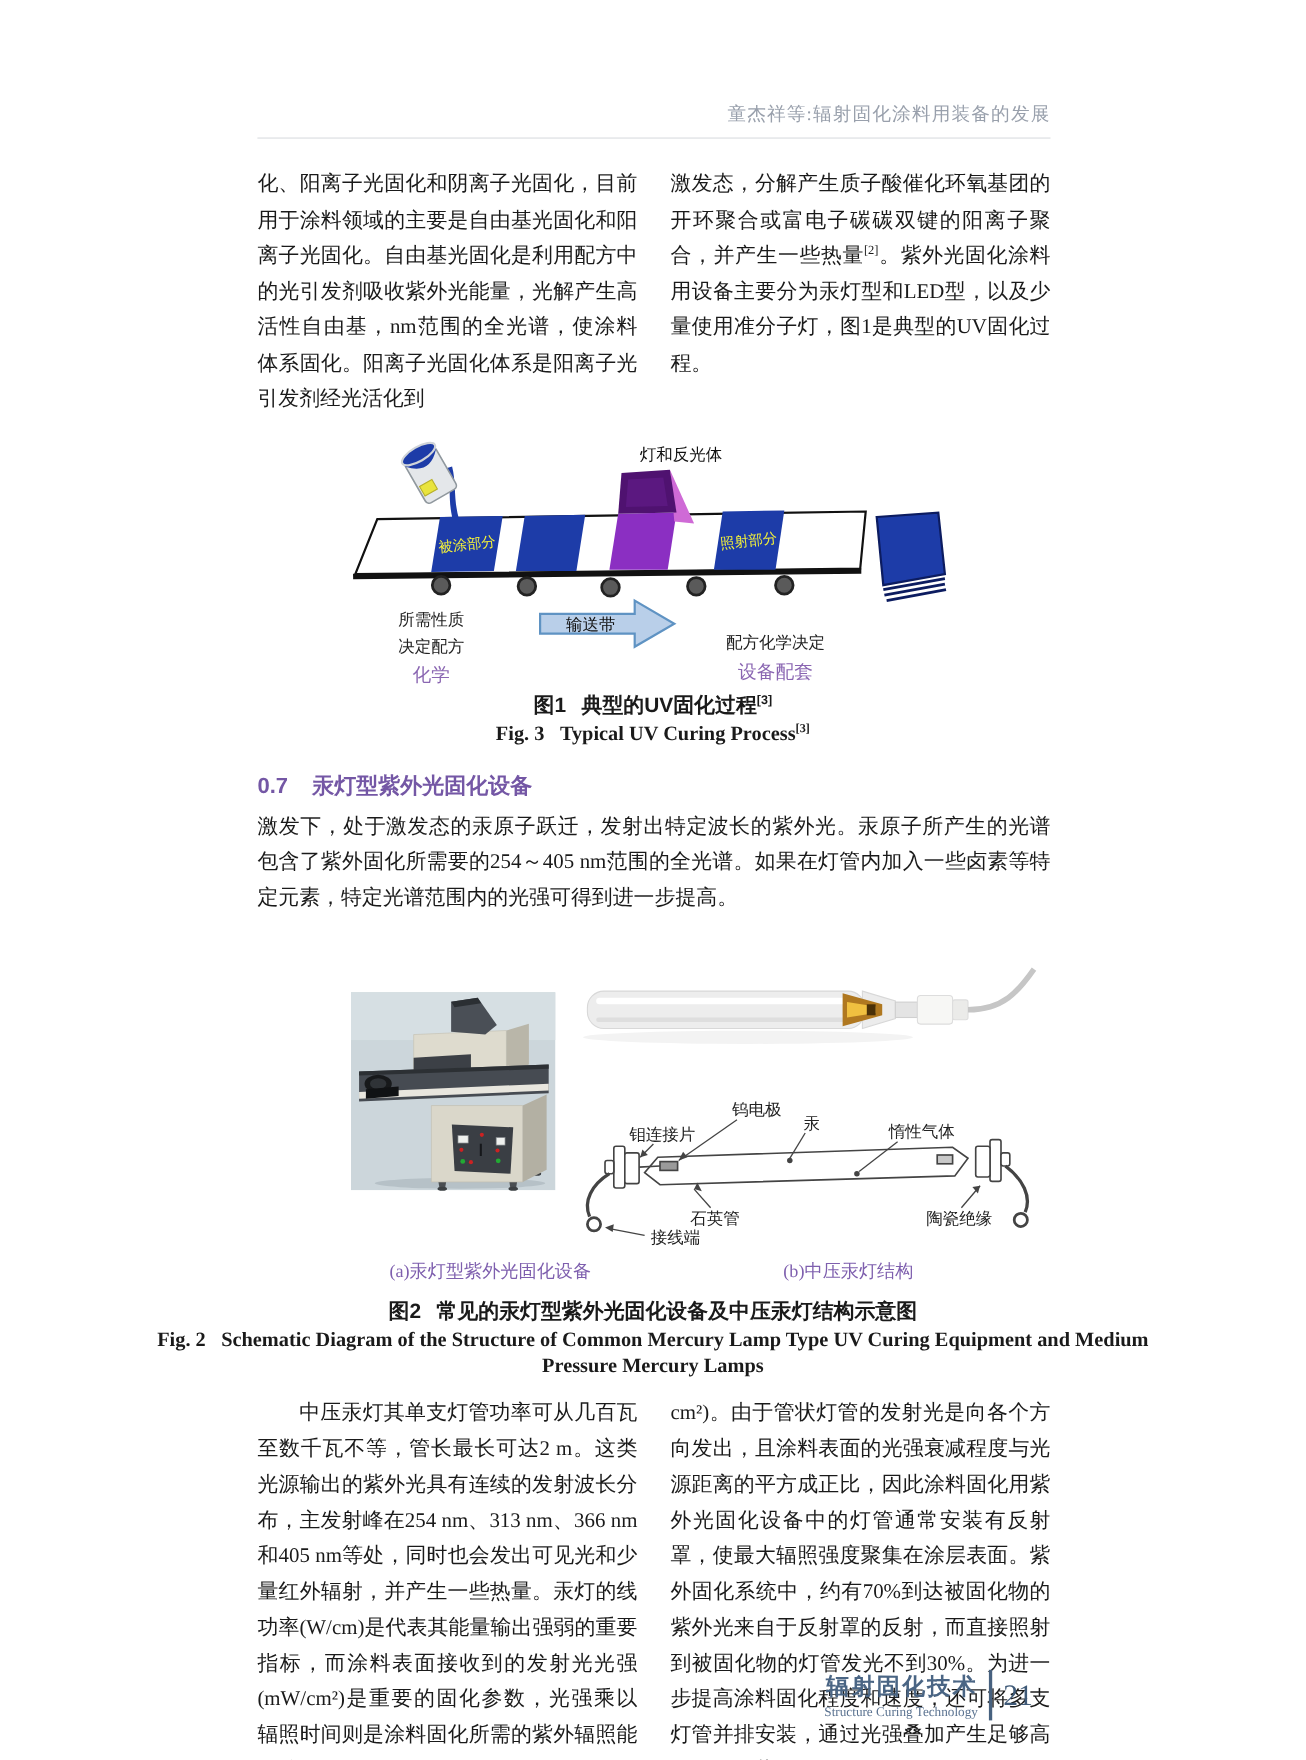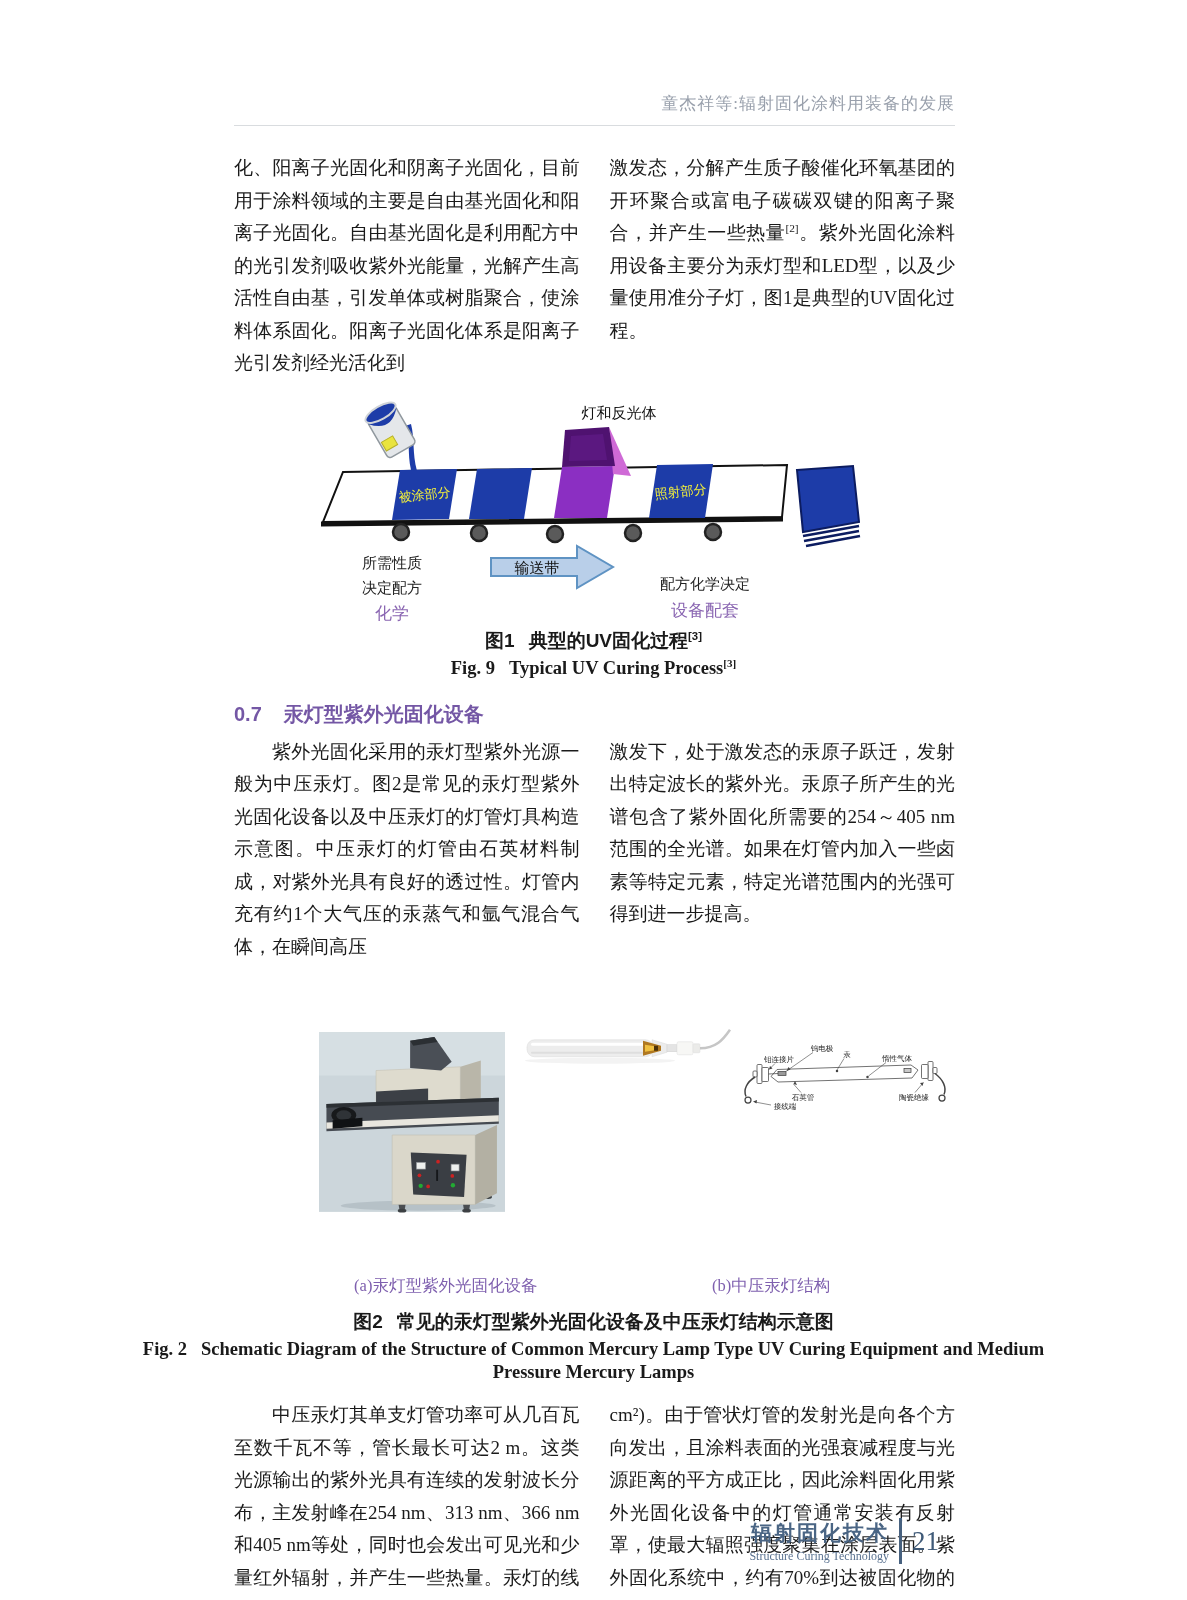--- a/index.html
+++ b/index.html
@@ -17,21 +17,21 @@
   .caption-cn{margin-top:4px;text-align:center;font-size:19px;font-weight:bold;
         font-family:"Liberation Sans","DejaVu Sans",sans-serif;}
   .caption-en{margin-top:4px;text-align:center;font-size:18.5px;font-weight:bold;
         font-family:"Liberation Serif","DejaVu Serif",serif;}
   .cap-gap{margin-left:14px;}
   .sec-head{margin:22px 128px 0 130px;font-family:"Liberation Sans","DejaVu Sans",sans-serif;
         font-weight:bold;font-size:20px;color:#7457a5;}
   .sec-head .num{margin-right:22px;}
   .fig2-row{margin:14px 128px 0 215px;display:flex;gap:15px;}
   .fig2-left{width:300px;height:290px;}
-  .fig2-right{width:435px;display:flex;flex-direction:row;margin-top:14px;}
+  .fig2-right{width:435px;display:flex;flex-direction:column;margin-top:14px;}
   .lamp-photo{width:435px;height:115px;background:#ffffff;}
   .lamp-diagram{width:435px;height:150px;margin-top:6px;}
   .subcaps{margin:8px 128px 0 215px;display:flex;gap:15px;color:#7e5fae;font-size:16.5px;}
   .subcap-a{width:300px;text-align:center;}
   .subcap-b{width:435px;text-align:center;}
   .fig2-cap-cn{margin-top:12px;}
   .fig2-cap-en2{margin-top:2px;}
   .footer{position:absolute;right:144px;bottom:52px;display:flex;align-items:center;gap:10px;}
   .journal-block{text-align:right;color:#4a6584;}
   .journal-cn{font-family:"Liberation Sans","DejaVu Sans",sans-serif;font-weight:bold;
@@ -44,21 +44,21 @@
 </head>
 <body>
 
 <div class="page">
 
   <div class="running-head">童杰祥等:辐射固化涂料用装备的发展</div>
   <hr class="head-rule">
 
   <div class="two-col">
     <div class="col">
-      <p>化、阳离子光固化和阴离子光固化，目前用于涂料领域的主要是自由基光固化和阳离子光固化。自由基光固化是利用配方中的光引发剂吸收紫外光能量，光解产生高活性自由基，引发单体或树脂聚合，使涂料体系固化。阳离子光固化体系是阳离子光引发剂经光活化到</p>
+      <p>化、阳离子光固化和阴离子光固化，目前用于涂料领域的主要是自由基光固化和阳离子光固化。自由基光固化是利用配方中的光引发剂吸收紫外光能量，光解产生高活性自由基，nm范围的全光谱，使涂料体系固化。阳离子光固化体系是阳离子光引发剂经光活化到</p>
     </div>
     <div class="col">
       <p><span>激发态，分解产生质子酸催化环氧基团的开环聚合或富电子碳碳双键的阳离子聚合，并产生一些热量</span><sup>[2]</sup><span>。紫外光固化涂料用设备主要分为汞灯型和LED型，以及少量使用准分子灯，图1是典型的UV固化过程。</span></p>
     </div>
   </div>
 
   <div class="fig1-wrap">
     <svg width="550" height="238" viewBox="0 0 550 238">
 
       <text x="300" y="32" font-size="15" fill="#111" text-anchor="middle">灯和反光体</text>
@@ -121,31 +121,28 @@
 
       <text x="386" y="203" font-size="15" fill="#222" text-anchor="middle">配方化学决定</text>
       <text x="386" y="230" font-size="17" fill="#8a66b2" text-anchor="middle">设备配套</text>
     </svg>
   </div>
 
   <div class="caption-cn">
     <span>图1</span><span class="cap-gap">典型的UV固化过程</span><sup>[3]</sup>
   </div>
   <div class="caption-en">
-    <span>Fig. 9</span><span class="cap-gap">Typical UV Curing Process</span><sup>[3]</sup>
+    <span>Fig. 3</span><span class="cap-gap">Typical UV Curing Process</span><sup>[3]</sup>
   </div>
 
   <div class="sec-head">
     <span class="num">0.7</span><span>汞灯型紫外光固化设备</span>
   </div>
 
   <div class="two-col" style="margin-top:8px;">
-    <div class="col">
-      <p class="indent">紫外光固化采用的汞灯型紫外光源一般为中压汞灯。图2是常见的汞灯型紫外光固化设备以及中压汞灯的灯管灯具构造示意图。中压汞灯的灯管由石英材料制成，对紫外光具有良好的透过性。灯管内充有约1个大气压的汞蒸气和氩气混合气体，在瞬间高压</p>
-    </div>
     <div class="col">
       <p>激发下，处于激发态的汞原子跃迁，发射出特定波长的紫外光。汞原子所产生的光谱包含了紫外固化所需要的254～405 nm范围的全光谱。如果在灯管内加入一些卤素等特定元素，特定光谱范围内的光强可得到进一步提高。</p>
     </div>
   </div>
 
   <div class="fig2-row">
 
     <svg class="fig2-left" viewBox="0 0 300 290">
       <rect width="300" height="290" fill="#ccd6db"></rect>
       <rect width="300" height="70" fill="#d6dfe3"></rect>

